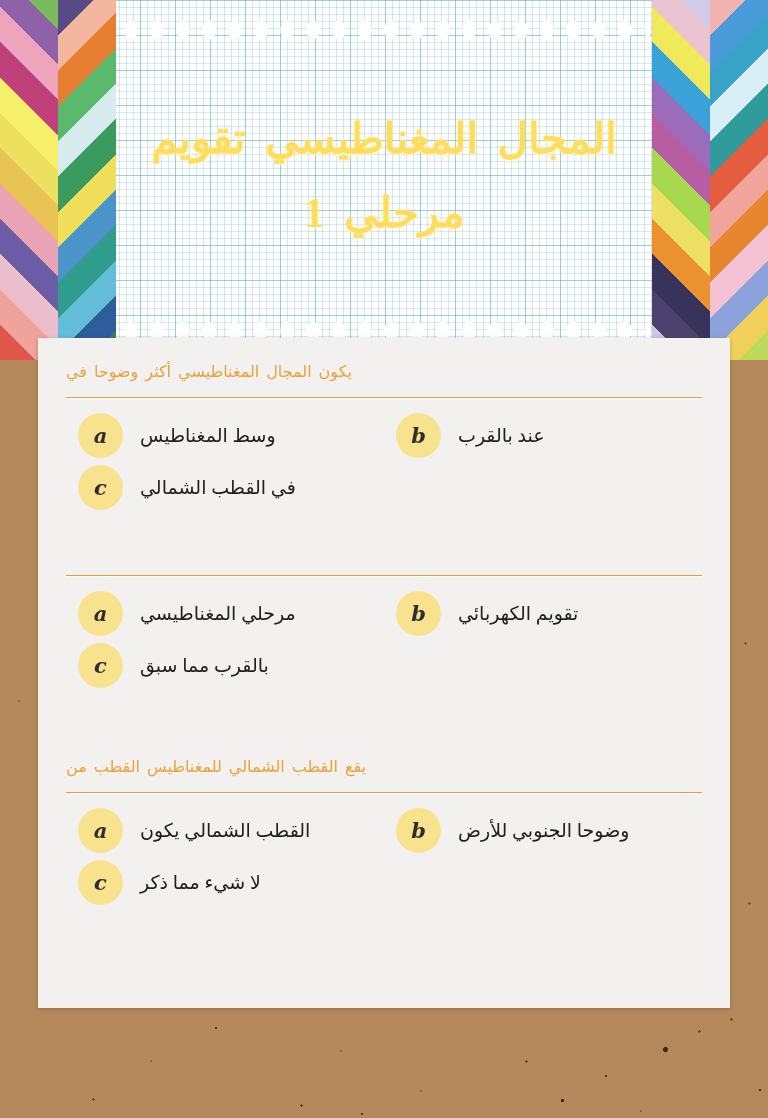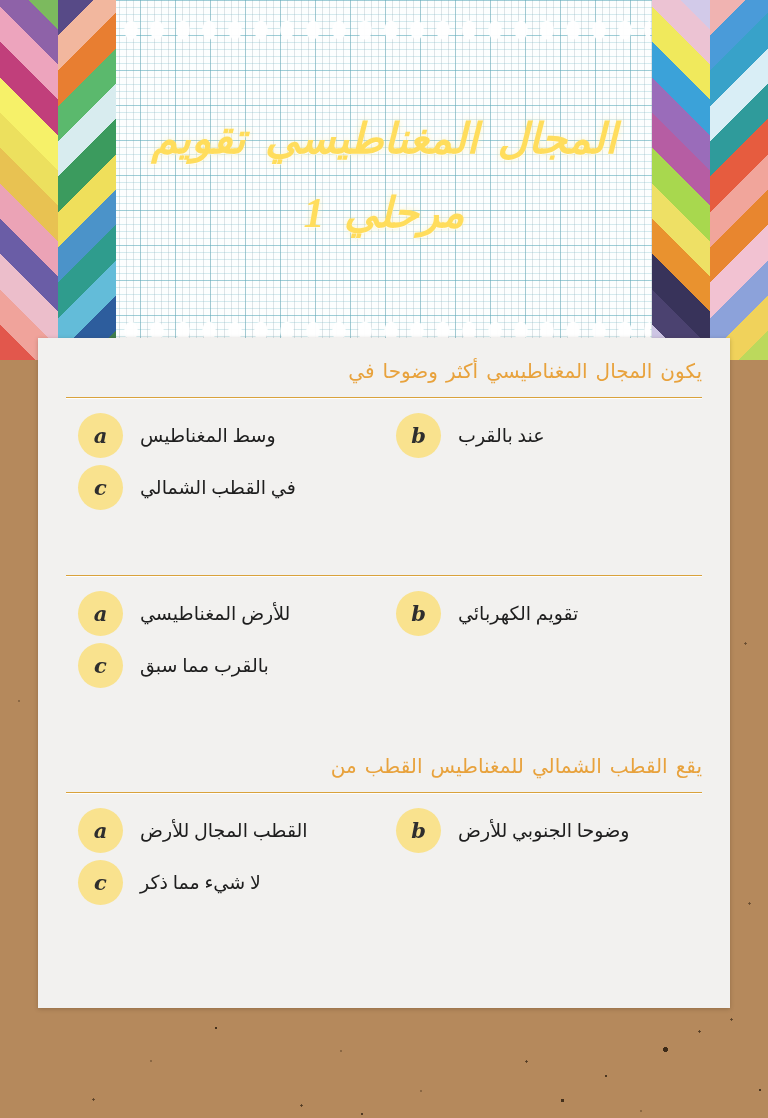--- a/index.html
+++ b/index.html
@@ -55,21 +55,20 @@
   
   .header{
     position:absolute;top:0;left:0;width:768px;height:360px;z-index:2;
     background-color:#FCFEFE;
     background-image:
       linear-gradient(90deg, rgba(90,170,185,.45) 1px, transparent 1px),
       linear-gradient(rgba(90,170,185,.45) 1px, transparent 1px),
       linear-gradient(90deg, rgba(150,170,180,.30) 1px, transparent 1px),
       linear-gradient(rgba(140,200,210,.35) 1px, transparent 1px);
     background-size:35px 100%,100% 35px,7px 100%,100% 7px;
-    font-style:italic;
   }
   .oval-row{
     position:absolute;left:118px;right:118px;height:34px;
     background-image:radial-gradient(ellipse 44% 47% at 50% 50%, rgba(255,255,255,.97) 54%, rgba(255,255,255,0) 63%);
     background-size:26px 34px;background-repeat:repeat-x;
   }
   .oval-row.top{top:13px;}
   .oval-row.bottom{top:314px;}
   .header-title{
     position:absolute;top:102px;left:118px;right:118px;
@@ -107,22 +106,22 @@
     #f6f16c 300px 325px,#5aa94c 325px 350px);}
   
   .card{
     position:absolute;left:38px;top:338px;width:692px;height:670px;z-index:3;
     background:var(--card-bg);
     box-shadow:0 1px 4px rgba(60,40,20,.28);
     padding:20px 28px 0 28px;
   }
   .question{margin-bottom:65px;}
   .question-title{
-    direction:rtl;text-align:right;
-    font-size:20px;line-height:27px;
+    direction:rtl;text-align:left;
+    font-size:16px;line-height:27px;
     color:var(--accent-orange);
     font-weight:normal;
     word-spacing:3px;
     margin-bottom:12px;
   }
   .question.strong .question-title{
     color:var(--accent-orange-bold);
     font-weight:bold;
   }
   .divider{height:0;border-top:1px solid var(--divider-gold);border-bottom:1px solid rgba(255,255,255,.9);margin-bottom:14px;}
@@ -185,40 +184,40 @@
         <span class="option-text">في القطب الشمالي</span>
       </div>
     </div>
   </div>
 
   <div class="question strong">
     <div class="divider"></div>
     <div class="options">
       <div class="option">
         <span class="letter-badge">a</span>
-        <span class="option-text">للأرض المغناطيسي</span>
+        <span class="option-text">مرحلي المغناطيسي</span>
       </div>
       <div class="option">
         <span class="letter-badge">b</span>
         <span class="option-text">تقويم الكهربائي</span>
       </div>
       <div class="option">
         <span class="letter-badge">c</span>
         <span class="option-text">بالقرب مما سبق</span>
       </div>
     </div>
   </div>
 
   <div class="question">
     <div class="question-title">يقع القطب الشمالي للمغناطيس القطب من</div>
     <div class="divider"></div>
     <div class="options">
       <div class="option">
         <span class="letter-badge">a</span>
-        <span class="option-text">القطب المجال للأرض</span>
+        <span class="option-text">القطب الشمالي يكون</span>
       </div>
       <div class="option">
         <span class="letter-badge">b</span>
         <span class="option-text">وضوحا الجنوبي للأرض</span>
       </div>
       <div class="option">
         <span class="letter-badge">c</span>
         <span class="option-text">لا شيء مما ذكر</span>
       </div>
     </div>

